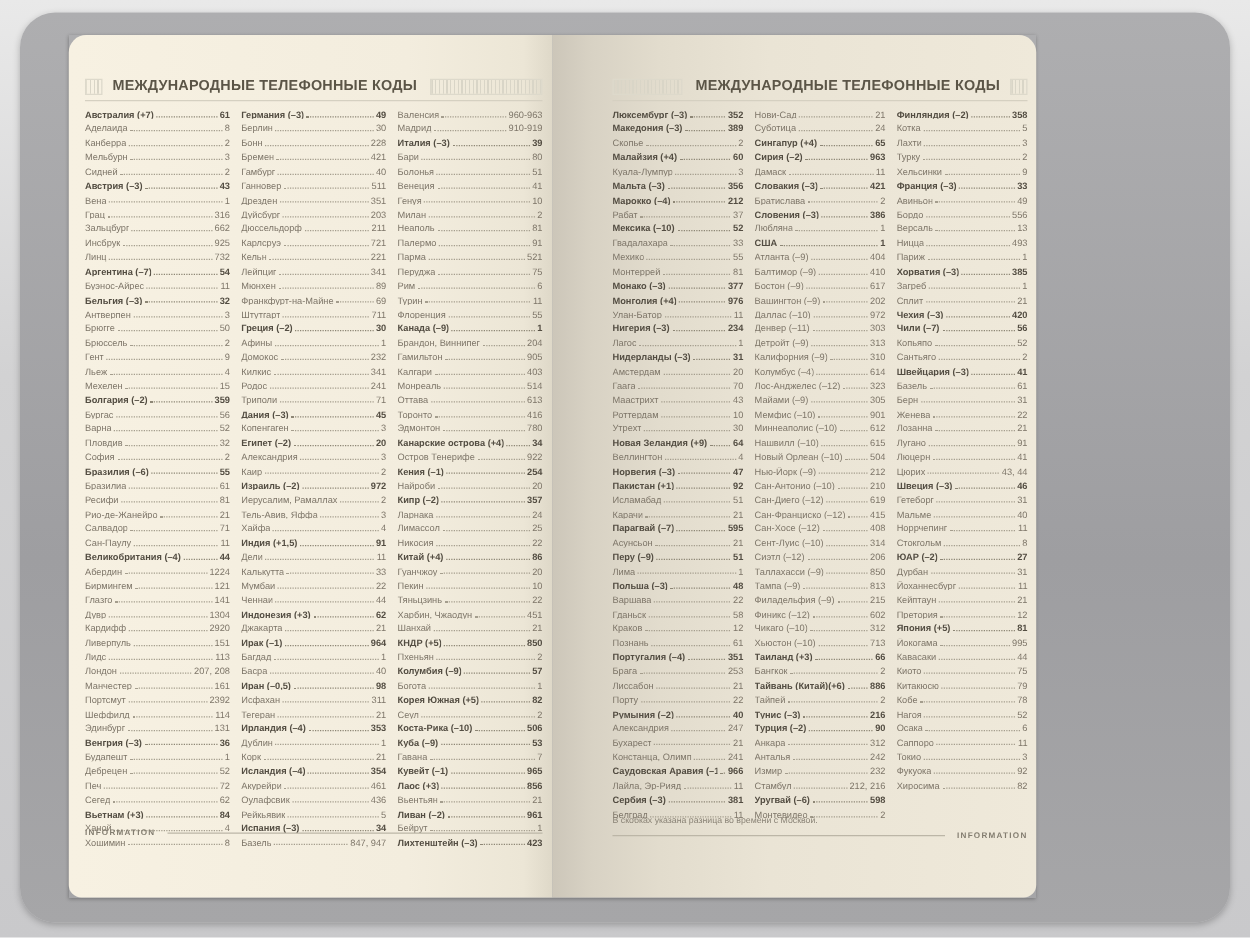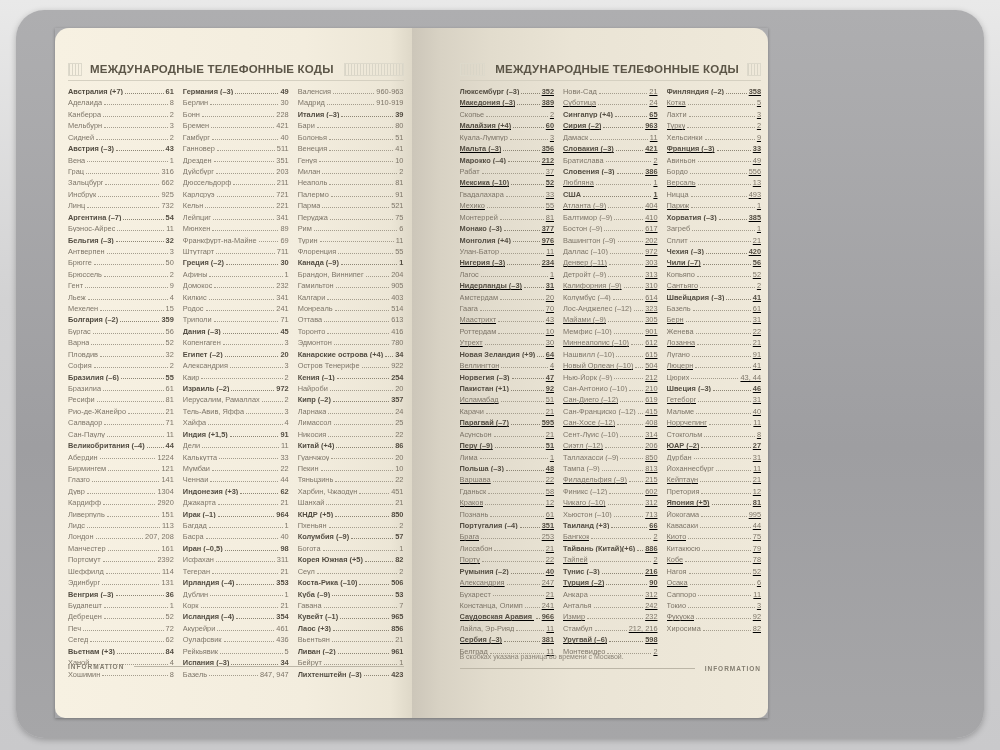--- a/index.html
+++ b/index.html
@@ -1,42 +1,42 @@
 <!DOCTYPE html>
 <html><head>
 <meta charset="utf-8">
 <style>
   * { margin:0; padding:0; box-sizing:border-box; }
   html,body { width:1000px; height:750px; overflow:hidden; }
   body { font-family:"Liberation Sans", sans-serif; background:linear-gradient(180deg,#e9e9e9 0%,#d2d2d3 40%,#c9c9cb 100%); }
 
   .backdrop { position:absolute; inset:0; }
   .cover { position:absolute; left:16px; top:10px; right:16px; bottom:12px; background:linear-gradient(180deg,#aeaeb0,#9e9ea1 60%,#a6a6a8); border-radius:28px; box-shadow:0 2px 6px rgba(0,0,0,.25); }
-  .spread { position:absolute; left:55px; top:28px; width:713px; height:690px; display:flex; box-shadow:0 1px 3px rgba(0,0,0,.3); }
+  .spread { position:absolute; left:55px; top:28px; width:774px; height:690px; display:flex; box-shadow:0 1px 3px rgba(0,0,0,.3); }
 
   .page { position:relative; width:445px; height:690px; }
   .page-left { background:linear-gradient(90deg,#f7f1e2 0%,#f3edde 70%,#ece6d6 94%,#ded8c8 100%); border-radius:14px 0 0 10px; }
   .page-right { background:linear-gradient(90deg,#ccc6b9 0%,#d8d2c4 8%,#e2dccd 22%,#eae4d5 45%,#efe9da 100%); border-radius:0 14px 10px 0; }
 
   .hdr { position:absolute; top:33px; height:16px; display:flex; align-items:center; }
   .page-left  .hdr { left:13px; right:8px; }
   .page-right .hdr { left:48px; right:7px; }
   .hdr-title { font-size:11.5px; font-weight:700; letter-spacing:.2px; color:#5b5547; white-space:nowrap; }
   .hatch { height:13px; background:repeating-linear-gradient(90deg,#d9d5c7 0 1px,rgba(0,0,0,0) 1px 3px); border:1px solid #ddd9cb; }
   .hatch-stub { width:14px; margin-right:8px; }
   .hatch-fill { flex:1; margin-left:10px; }
   .page-right .hatch-fill { margin-left:0; margin-right:10px; }
   .page-right .hatch-stub { margin-right:0; margin-left:8px; }
   .hdr-rule { position:absolute; top:52px; height:1px; background:#d5d0c1; }
   .page-left .hdr-rule { left:13px; right:8px; }
   .page-right .hdr-rule { left:48px; right:7px; }
 
   .columns { position:absolute; top:56px; display:flex; gap:9px; }
   .page-left  .columns { left:13px; right:8px; }
-  .page-right .columns { left:48px; right:7px;text-decoration:underline; }
+  .page-right .columns { left:48px; right:7px; }
   .col { flex:1; min-width:0; }
 
   .row { display:flex; align-items:flex-end; height:11.43px; font-size:7.4px; color:#7d7568; line-height:1; }
   .row .nm { white-space:nowrap; overflow:hidden; }
   .row .dots { flex:1; min-width:4px; border-bottom:1px dotted #a49d8d; margin:0 2px 1.5px 2px; }
   .row .val { white-space:nowrap; }
   .row.bold { font-weight:700; color:#534d42; }
   .row.bold .dots { border-bottom-color:#8d8675; }
 
   .footnote { position:absolute; bottom:58px; left:48px; font-size:7px; color:#8a8376; }

